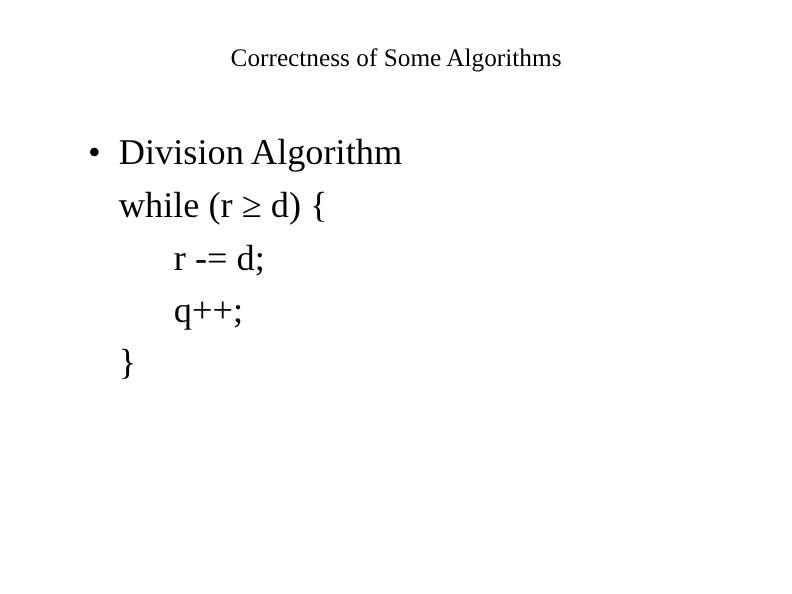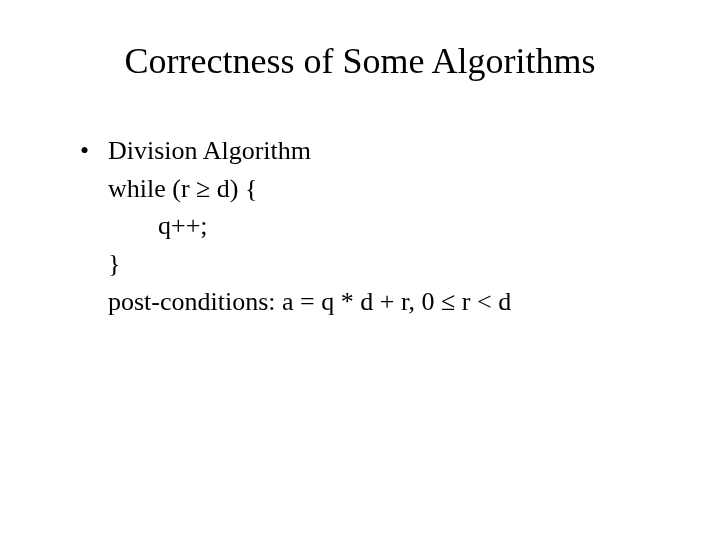--- a/index.html
+++ b/index.html
@@ -12,27 +12,27 @@
       height: 540px;
       background: #ffffff;
       font-family: "Times New Roman", Times, serif;
       color: #000000;
       overflow: hidden;
     }
     .slide {
       padding: 40px 50px;
     }
     .title {
-      font-size: 36px;
+      font-size: 23px;
       text-align: center;
       margin-bottom: 50px;
       font-weight: normal;
     }
     .content {
-      font-size: 26px;
+      font-size: 33px;
       line-height: 1.45;
       padding-left: 30px;
     }
     .bullet-line {
       position: relative;
       padding-left: 28px;
     }
     .bullet-line::before {
       content: "•";
       position: absolute;
@@ -47,17 +47,17 @@
     }
   </style>
 </head>
 <body>
 
 <div class="slide">
   <h1 class="title">Correctness of Some Algorithms</h1>
   <div class="content">
     <div class="bullet-line">Division Algorithm</div>
     <div class="body-line">while (r ≥ d) {</div>
+    <div class="indent-line">r -= d;</div>
     <div class="indent-line">q++;</div>
     <div class="body-line">}</div>
-    <div class="body-line">post-conditions: a = q * d + r, 0 ≤ r &lt; d</div>
   </div>
 </div>
 
 </body></html>

